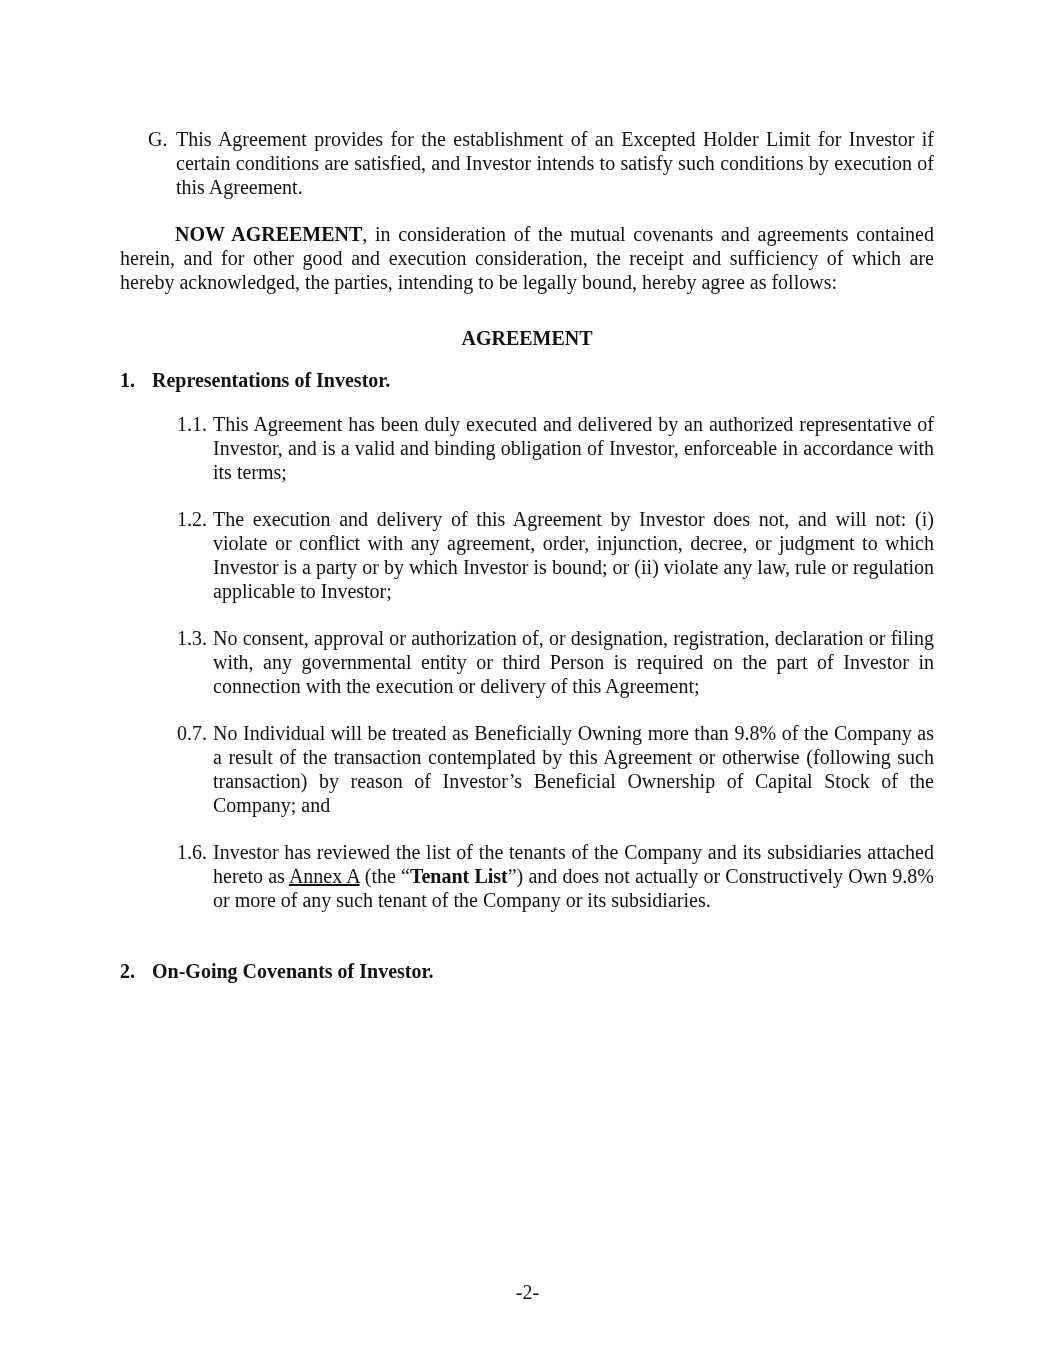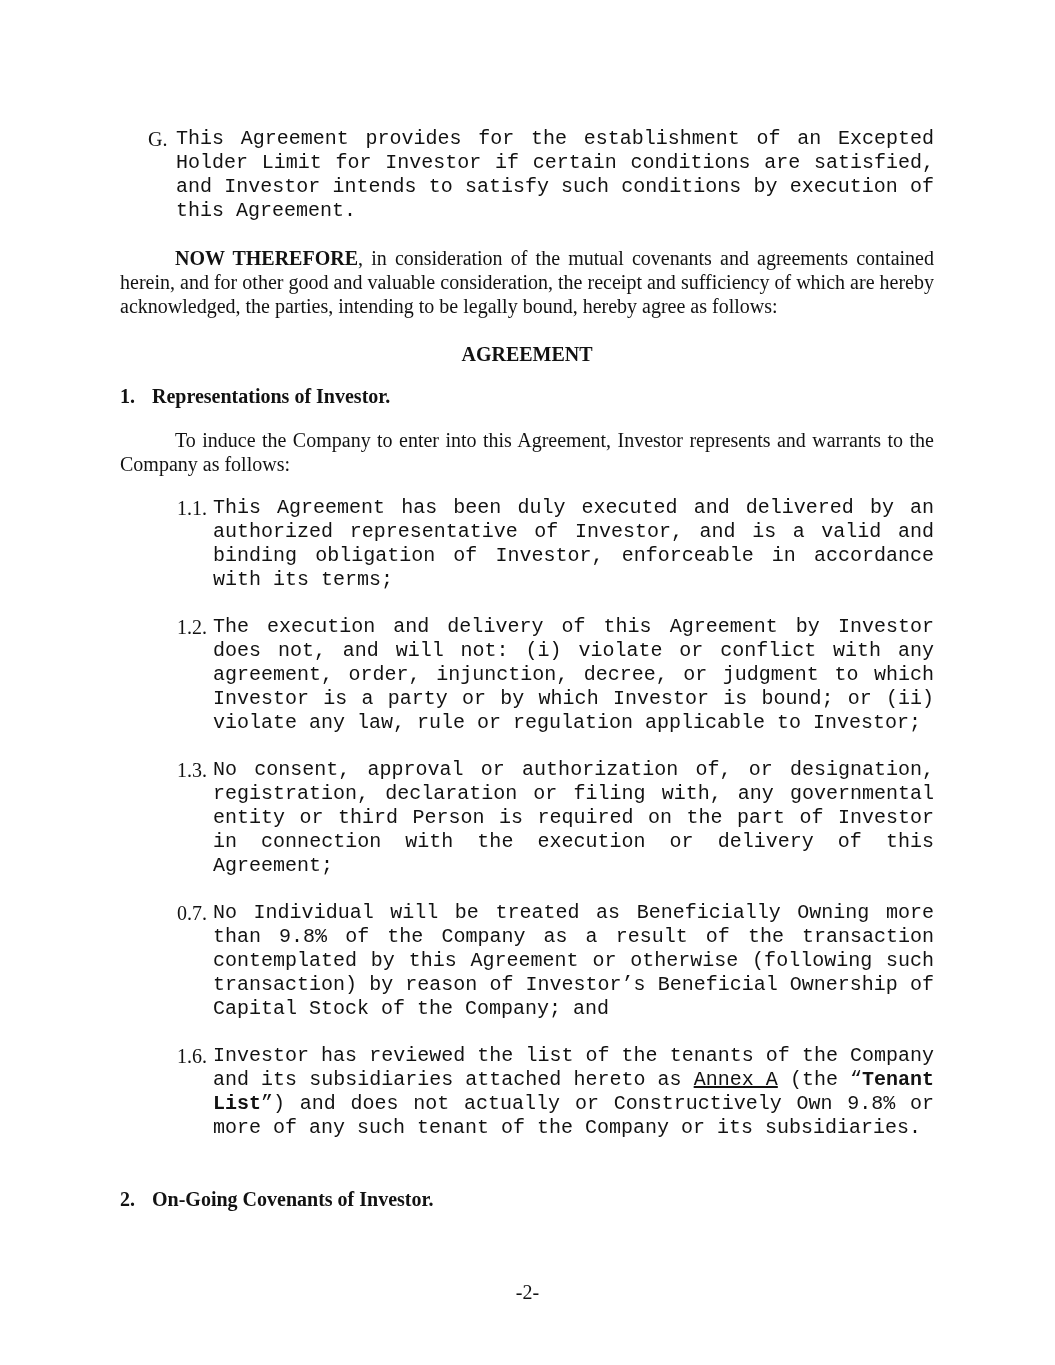--- a/index.html
+++ b/index.html
@@ -35,21 +35,20 @@
     display: flex;
     align-items: flex-start;
   }
   .hang-item .marker {
     flex: 0 0 auto;
     white-space: nowrap;
   }
   .hang-item .hang-body {
     flex: 1 1 auto;
     text-align: justify;
-    font-family: Liberation Mono, monospace;
   }
   .g-item { margin-left: 28px; }
   .g-item .marker { width: 28px; }
 
   .num-item { margin-left: 35px; }
   .num-item .marker { width: 36px; margin-left: 22px; }
 
   .agreement-heading {
     margin: 0;
     font-size: 20px;
@@ -63,21 +62,21 @@
     margin: 0;
   }
   .section-heading .sec-marker {
     flex: 0 0 auto;
     width: 32px;
   }
 
   .mt-xs { margin-top: 18px; }
   .mt-sm { margin-top: 20px; }
   .mt    { margin-top: 23px; }
-  .mt-lg { margin-top: 24px; }
+  .mt-lg { margin-top: 32px; }
   .mt-xl { margin-top: 47px; }
 
   .page-number {
     position: absolute;
     top: 1280px;
     left: 0;
     right: 0;
     text-align: center;
   }
 </style>
@@ -85,30 +84,29 @@
 <body>
 
 <div class="page">
   <div class="content">
 
     <div class="hang-item g-item">
       <span class="marker">G.</span>
       <span class="hang-body">This Agreement provides for the establishment of an Excepted Holder Limit for Investor if certain conditions are satisfied, and Investor intends to satisfy such conditions by execution of this Agreement.</span>
     </div>
 
-    <p class="para indent mt"><span class="bold">NOW THEREFORE</span><span>, in consideration of the mutual covenants and agreements contained herein, and for other good and valuable consideration, the receipt and sufficiency of which are hereby acknowledged, the parties, intending to be legally bound, hereby agree as follows:</span></p>
+    <p class="para indent mt"><span class="bold">NOW AGREEMENT</span><span>, in consideration of the mutual covenants and agreements contained herein, and for other good and execution consideration, the receipt and sufficiency of which are hereby acknowledged, the parties, intending to be legally bound, hereby agree as follows:</span></p>
 
     <h1 class="agreement-heading mt-lg">AGREEMENT</h1>
 
     <div class="section-heading mt-xs">
       <span class="sec-marker">1.</span>
       <span>Representations of Investor.</span>
     </div>
 
-    <p class="para indent mt-sm">To induce the Company to enter into this Agreement, Investor represents and warrants to the Company as follows:</p>
 
     <div class="hang-item num-item mt-sm">
       <span class="marker">1.1.</span>
       <span class="hang-body">This Agreement has been duly executed and delivered by an authorized representative of Investor, and is a valid and binding obligation of Investor, enforceable in accordance with its terms;</span>
     </div>
 
     <div class="hang-item num-item mt">
       <span class="marker">1.2.</span>
       <span class="hang-body">The execution and delivery of this Agreement by Investor does not, and will not: (i) violate or conflict with any agreement, order, injunction, decree, or judgment to which Investor is a party or by which Investor is bound; or (ii) violate any law, rule or regulation applicable to Investor;</span>
     </div>

